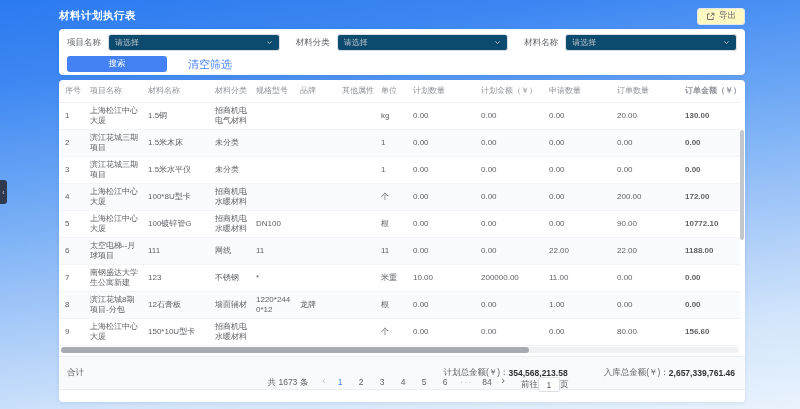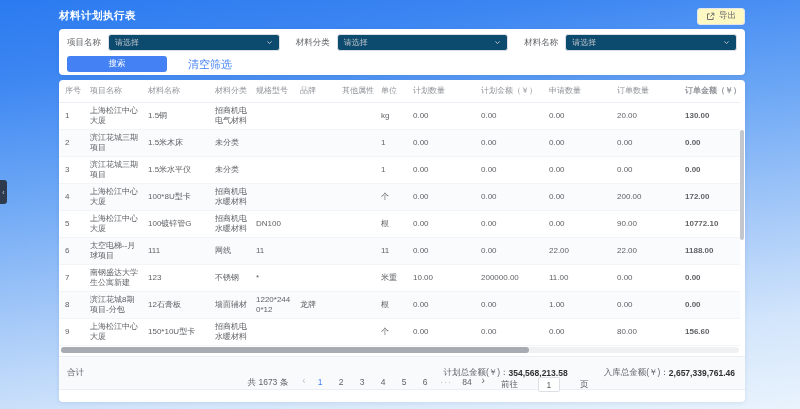--- a/index.html
+++ b/index.html
@@ -80,21 +80,21 @@
     display:flex; align-items:flex-start; justify-content:center; font-size:8.5px; color:#606266;
   }
   .total-count { margin-right:10px; }
   .pager { display:flex; align-items:center; }
   .page { min-width:13px; text-align:center; margin:0 4px; cursor:pointer; color:#606266; }
   .page.active { color:#4381f5; }
   .page.dots { color:#b4b7bd; letter-spacing:1px; }
   .arrow { margin:0 4px; cursor:pointer; font-size:10px; line-height:8px; }
   .arrow.prev { color:#c0c4cc; }
   .arrow.next { color:#606266; }
-  .jumper { display:flex; align-items:center; margin-left:12px; gap:20px; }
+  .jumper { display:flex; align-items:center; margin-left:12px; gap:0; }
   .jump-input {
     width:22px; height:15px; border:1px solid #dcdfe6; border-radius:2px;
     font-size:8.5px; text-align:center; color:#606266; font-family:inherit;
   }
 </style>
 </head>
 <body>
 
 <div class="handle">
   <span>‹</span>

